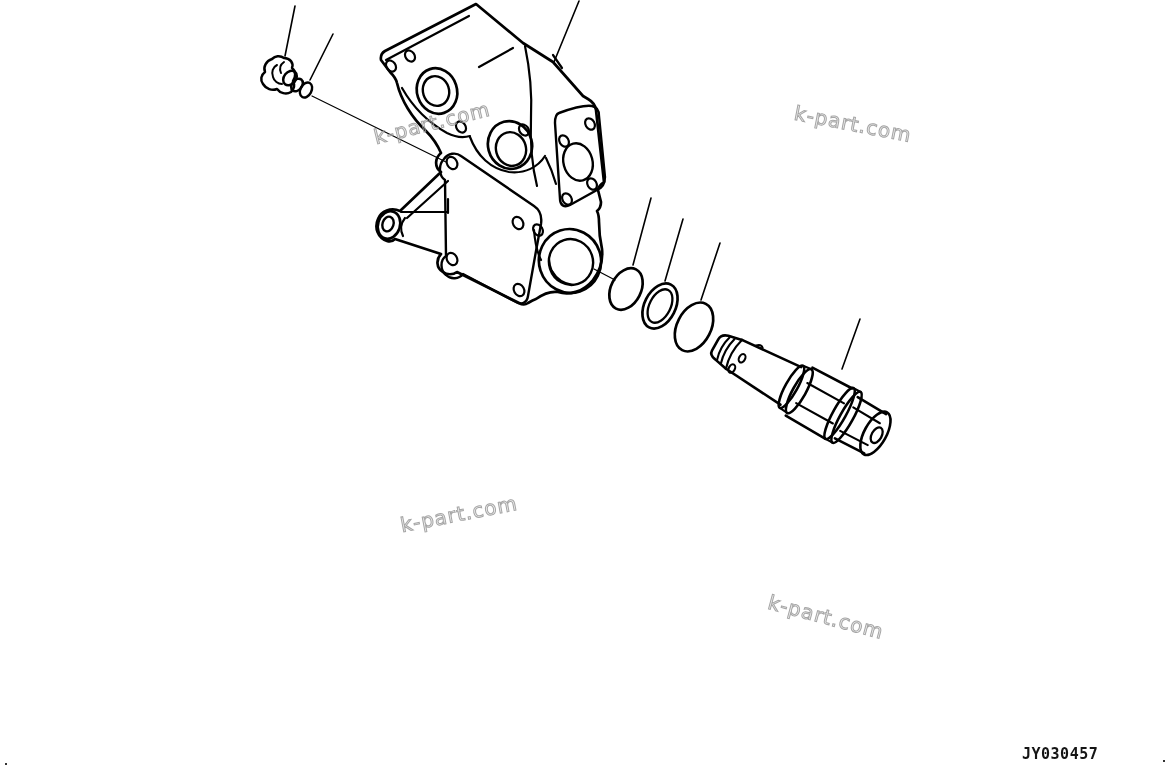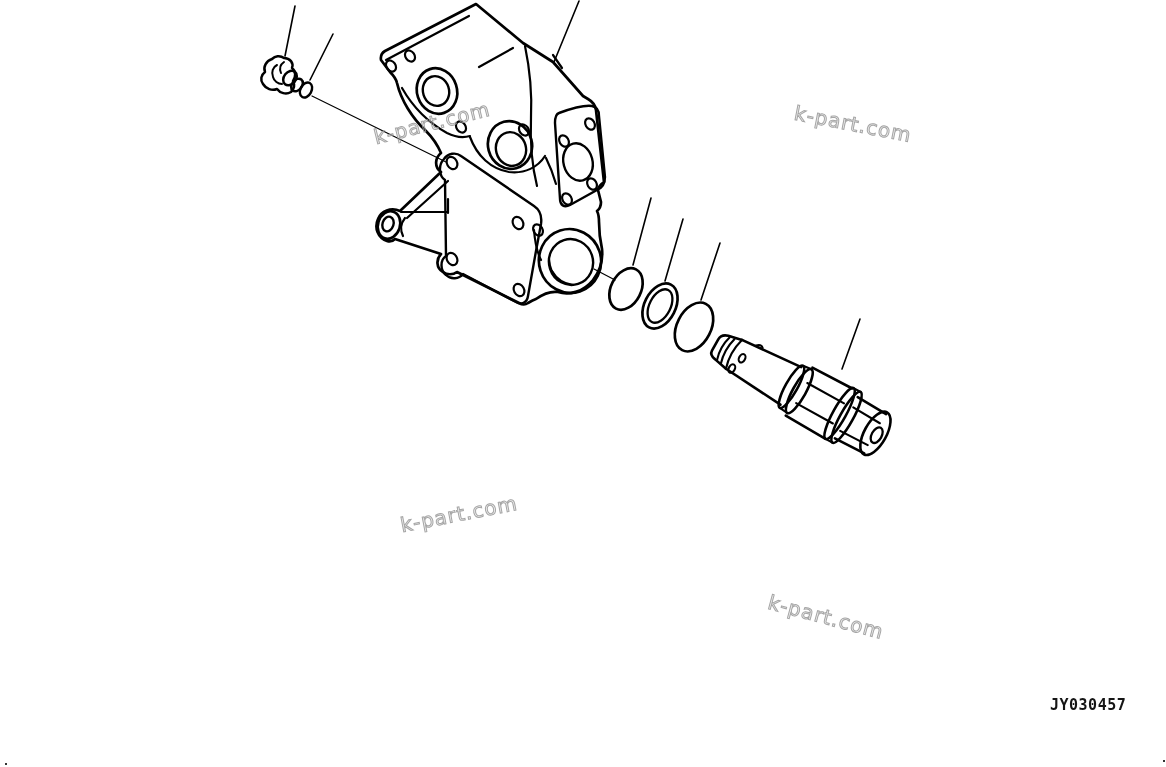--- a/index.html
+++ b/index.html
@@ -15,25 +15,24 @@
     position:absolute;
     white-space:nowrap;
     font:20px "DejaVu Sans",sans-serif;
     letter-spacing:1px;
     color:rgba(160,160,160,0.18);
     -webkit-text-stroke:1px rgba(150,150,150,0.85);
     pointer-events:none;
   }
   .drawing-code{
     position:absolute;
-    left:1022px;top:696px;
+    left:1022px;top:745px;
     font:600 15px "DejaVu Sans Mono",monospace;
     letter-spacing:0.5px;
     color:#151515;
-    margin-left:28px;
   }
   .speck{position:absolute;width:2px;height:2px;background:#333;}
 </style>
 </head>
 <body>
 
 <div class="canvas">
 
   <svg class="drawing-svg" width="1166" height="767" viewBox="0 0 1166 767" fill="none" stroke="#000" stroke-linecap="round" stroke-linejoin="round">
 

